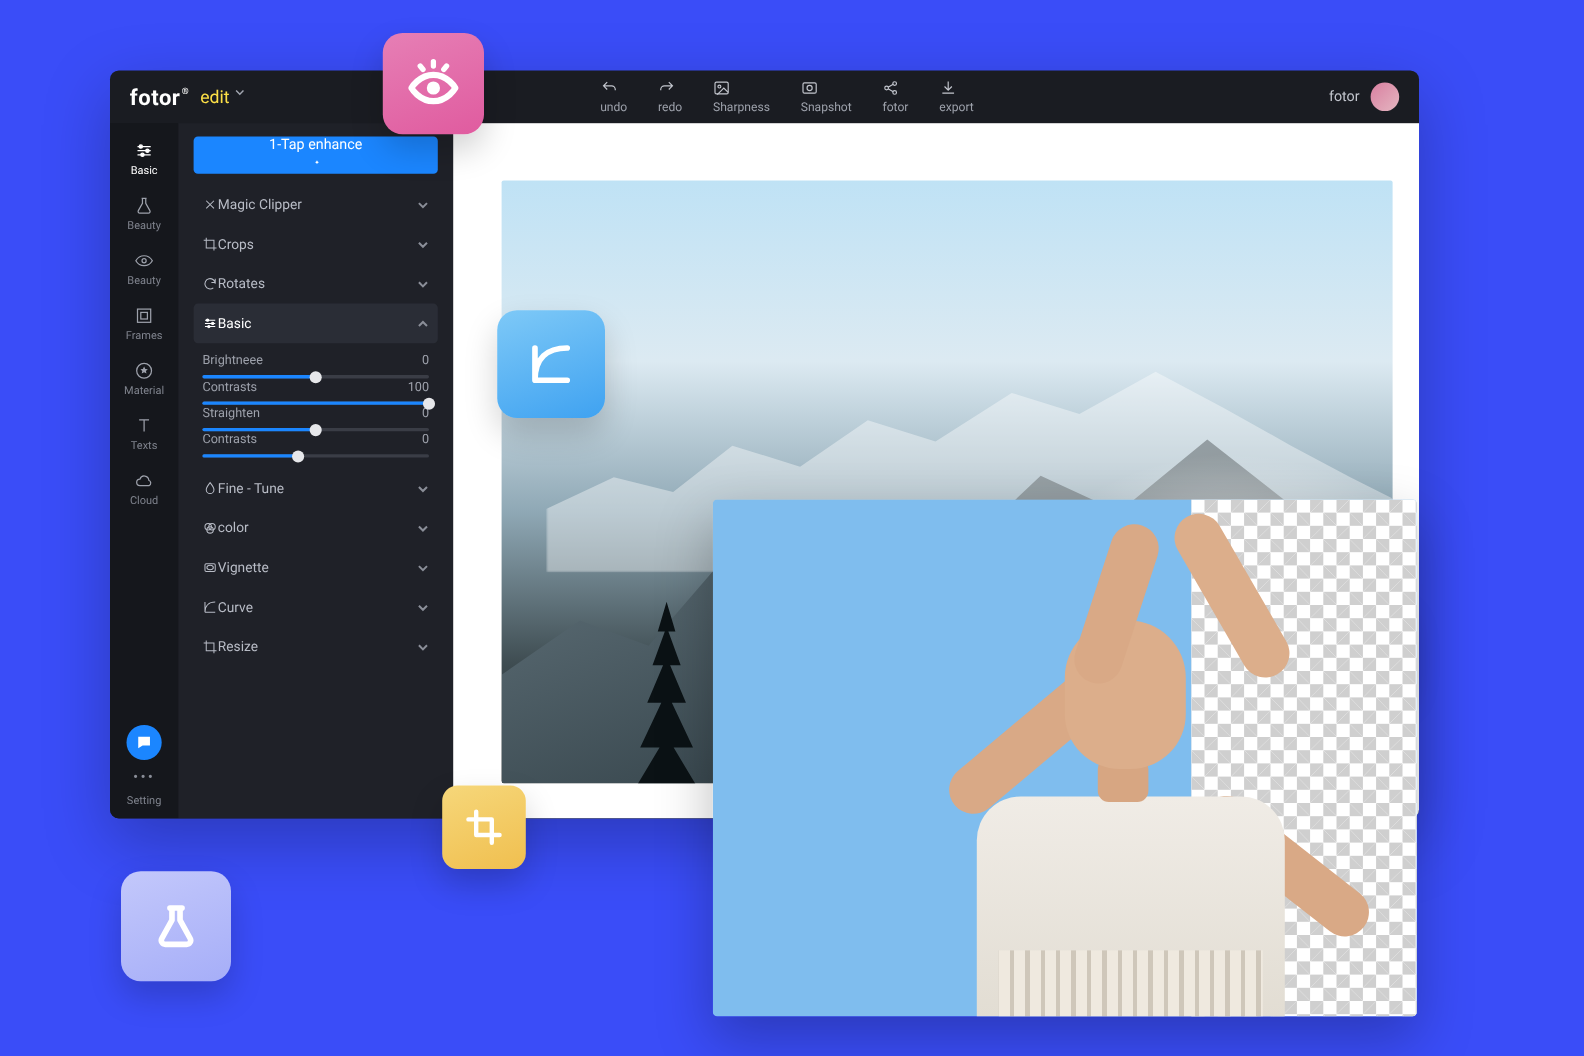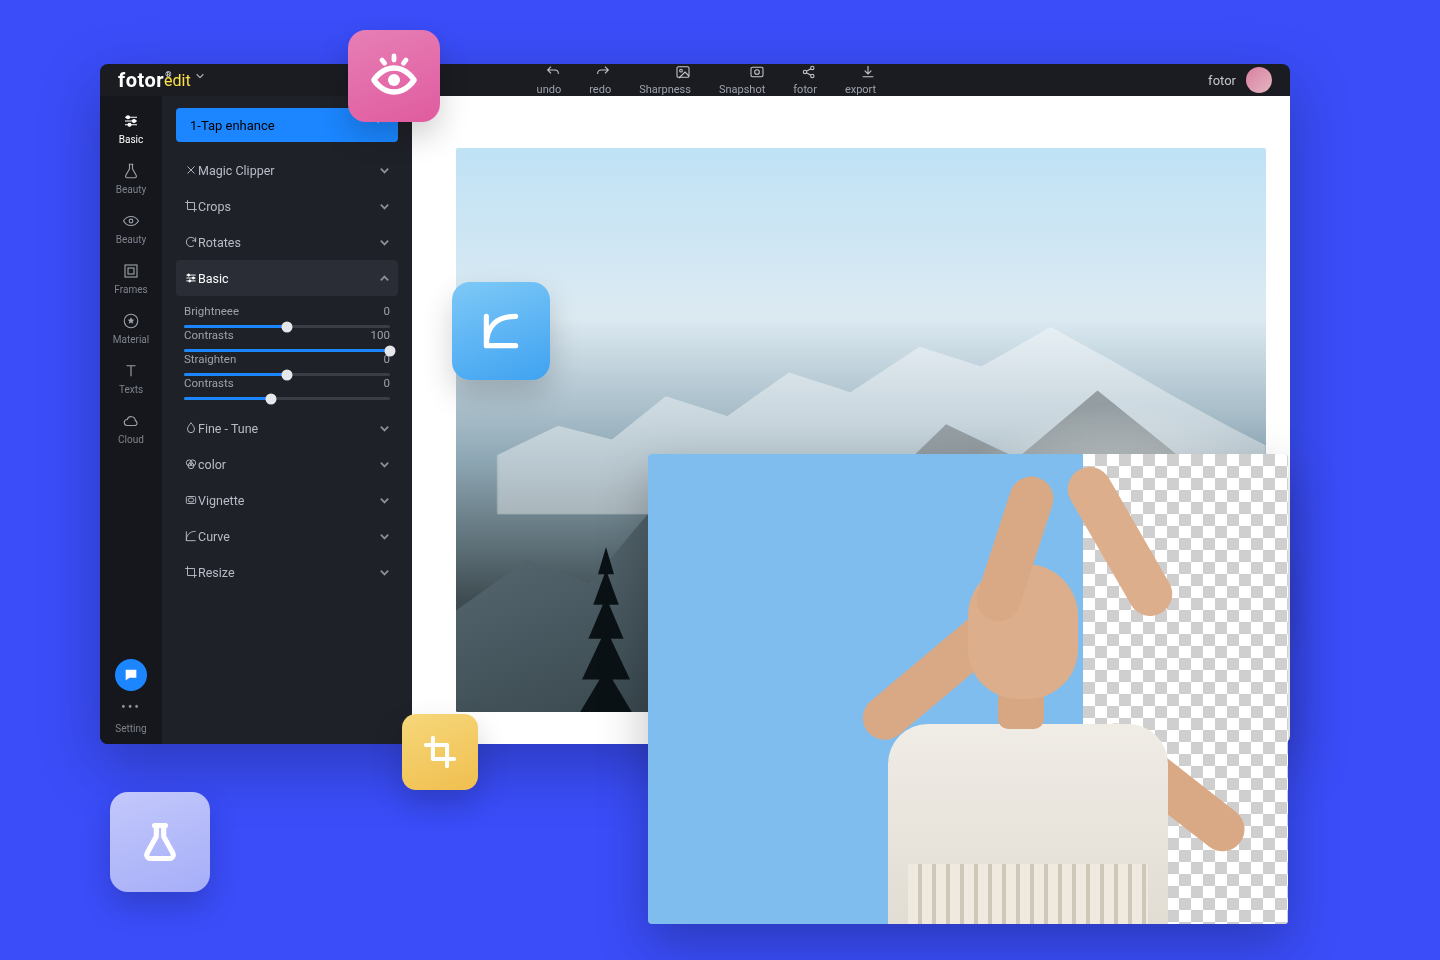--- a/index.html
+++ b/index.html
@@ -6,47 +6,47 @@
 body { width: 1440px; height: 960px; background: #3a4df8; overflow: hidden; position: relative; }
 
 
 .app {
   position: absolute; left: 100px; top: 64px; width: 1190px; height: 680px;
   background: #1a1c22; border-radius: 8px; overflow: hidden; box-shadow: 0 20px 60px rgba(0,0,0,.25);
   display: flex; flex-direction: column;
 }
 
 
-.topbar { height: 32px; display:flex; align-items:center; padding:0 18px; }
+.topbar { height: 48px; display:flex; align-items:center; padding:0 18px; gap:18px; }
 .logo { color:#fff; font-weight:700; font-size:20px; letter-spacing:.5px; position: relative; }
 .logo sup { font-size:8px; position: absolute; top:2px; right:-8px; }
 .edit-menu { color:#fde047; font-size:16px; display:flex; gap:4px; cursor:pointer; }
 .topbar-center { flex:1; display:flex; justify-content:center; gap:28px; }
-.tbtn { display:flex; flex-direction:column; align-items:flex-end; gap:3px; color:#9da1ab; font-size:11px; cursor:pointer; }
+.tbtn { display:flex; flex-direction:column; align-items:flex-start; gap:3px; color:#9da1ab; font-size:11px; cursor:pointer; }
 .tbtn svg { width:16px; height:16px; stroke:#c3c6ce; fill:none; stroke-width:1.6; }
 .topbar-right { display:flex; align-items:center; gap:10px; color:#c3c6ce; font-size:13px; }
 .avatar { width:26px; height:26px; border-radius:50%; background: linear-gradient(135deg,#d97fa0,#e4b6c1); }
 
 
 .body { flex:1; display:flex; min-height:0; }
 
 .siderail { width:62px; background:#15171c; display:flex; flex-direction:column; align-items:center; padding-top:8px; gap:2px; position:relative; }
 .rail-item { width:62px; padding:8px 0 7px; display:flex; flex-direction:column; align-items:center; gap:4px; color:#7f838d; font-size:10px; cursor:pointer; }
 .rail-item svg { width:18px; height:18px; stroke:#9da1ab; fill:none; stroke-width:1.5; }
 .rail-item.active { color:#fff; }
 .rail-item.active svg { stroke:#fff; }
 .rail-bottom { position:absolute; bottom:10px; left:0; width:62px; display:flex; flex-direction:column; align-items:center; gap:8px; }
 .chat-bubble { width:32px; height:32px; border-radius:50%; background:#1b86ff; display:flex; align-items:center; justify-content:center; }
 .chat-bubble svg { width:16px; height:16px; fill:#fff; }
 .dots { color:#8a8e98; letter-spacing:2px; font-size:14px; }
 .setting-label { color:#7f838d; font-size:10px; }
 
 .panel { width:250px; background:#1f2128; padding:12px 14px 14px; overflow-y:auto; color:#c3c6ce; }
 .panel::-webkit-scrollbar { width:0; }
-.enhance-btn { background:#1b86ff; color:#000000; font-size:13px; height:34px; border-radius:4px; display:flex; align-items:center; justify-content:space-between; padding:0 14px; cursor:pointer; margin-bottom:10px; }
+.enhance-btn { background:#1b86ff; color:#ffffff; font-size:13px; height:34px; border-radius:4px; display:flex; align-items:center; justify-content:space-between; padding:0 14px; cursor:pointer; margin-bottom:10px;flex-direction:column; }
 .enhance-btn svg { width:14px; height:14px; fill:#fff; }
 
 .section-row { height:36px; display:flex; align-items:center; gap:0; padding:0 8px; font-size:12.5px; color:#b8bcc6; cursor:pointer; border-radius:4px; }
 .section-row svg.icn { width:14px; height:14px; stroke:#b8bcc6; fill:none; stroke-width:1.6; flex-shrink:0; }
 .section-row .chev { margin-left:auto; width:11px; height:11px; stroke:#8a8e98; fill:none; stroke-width:2; }
 .section-row.expanded { background:#2a2d36; color:#fff; }
 .section-row.expanded svg.icn { stroke:#fff; }
 
 .sliders { padding: 8px 8px 10px; }
 .slider-block { }

